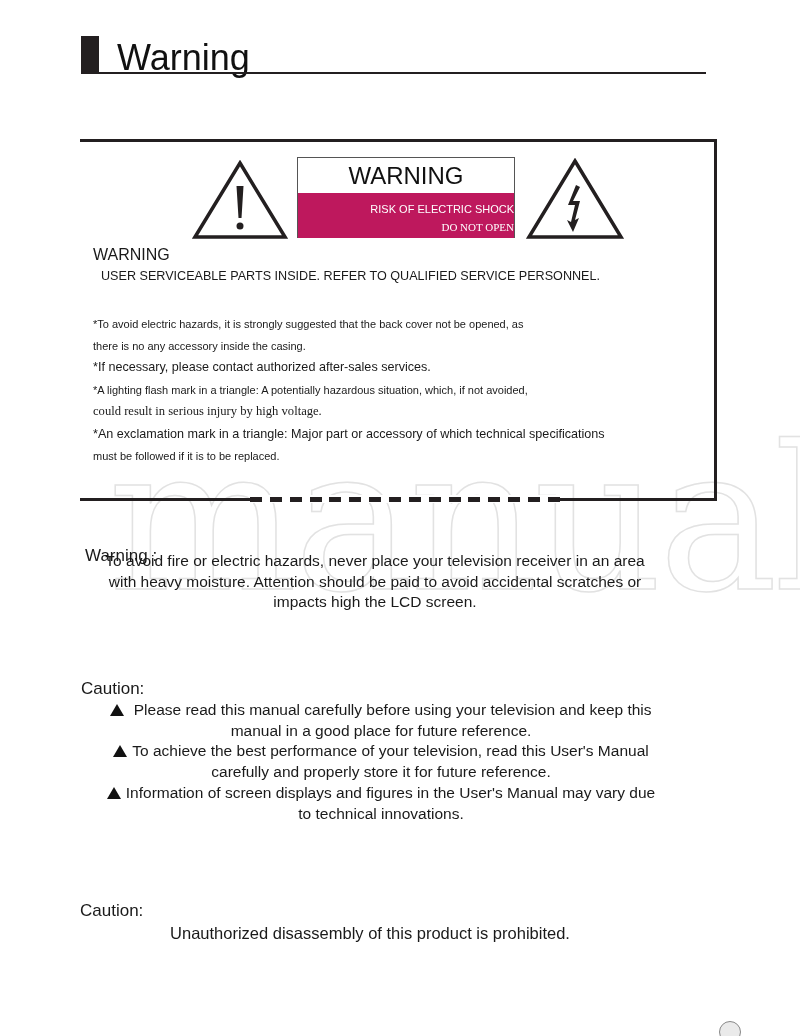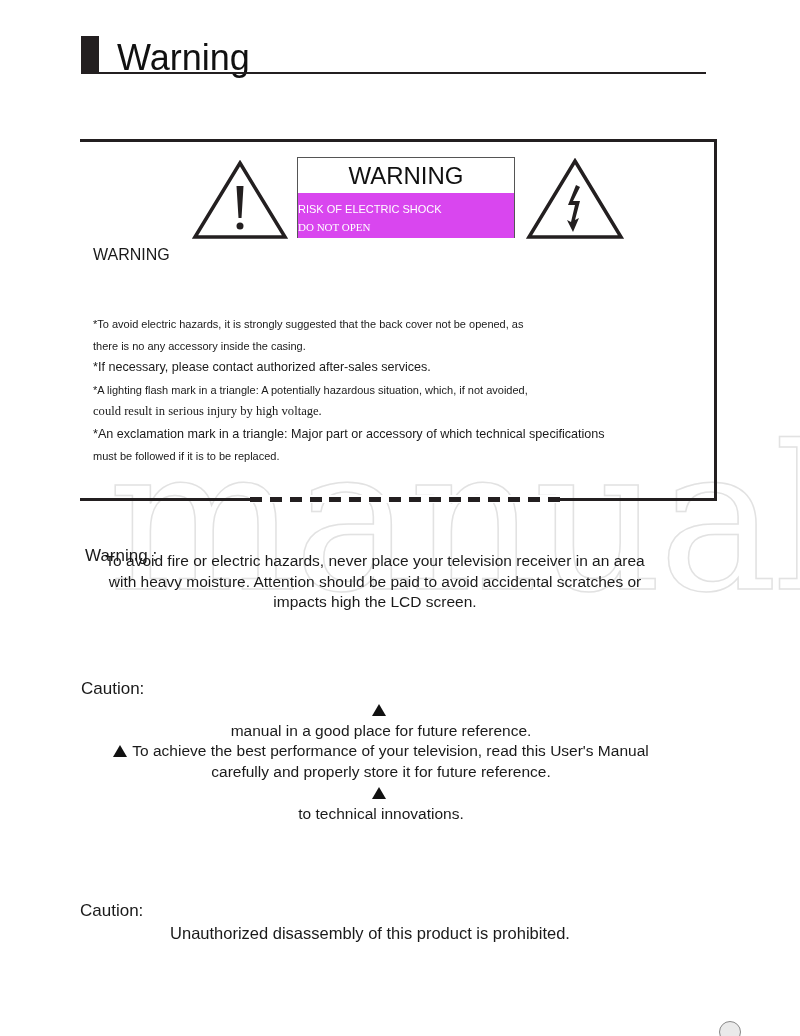--- a/index.html
+++ b/index.html
@@ -17,21 +17,21 @@
     .box-right { left: 714px; top: 139px; width: 3px; height: 362px; background: #231f20; }
     .box-bottom { left: 80px; top: 498px; width: 637px; height: 3px; background: #231f20; }
     .box-gap-text { left: 250px; top: 495px; width: 310px; height: 8px; background: #fff;
                     display:flex; justify-content: space-between; align-items:center; }
     .box-gap-text span { display:block; height: 5px; width: 12px; background:#231f20; }
 
     .tri { position: absolute; }
     .label-box { left: 297px; top: 157px; width: 218px; height: 81px; border: 1px solid #555; box-sizing: border-box; }
     .label-top { position:absolute; left:0; top:0; width:100%; height:35px; background:#fff;
                  font-size: 24px; line-height: 35px; text-align:center; color:#111; }
-    .label-bottom { position:absolute; left:0; top:35px; width:100%; height:45px; background:#d946ef; color:#fff; text-align:left; }
+    .label-bottom { position:absolute; left:0; top:35px; width:100%; height:45px; background:#be185d; color:#fff; text-align:right; }
     .label-line1 { font-size: 11px; line-height: 11px; margin-top: 11px; display:block; }
     .label-line2 { font-size: 11px; line-height: 11px; margin-top: 7px; display:block;font-family:Liberation Serif, serif; }
 
     .w-heading { left: 93px; top: 245px; font-size: 16px; line-height: 20px; }
     .w-caps { left: 101px; top: 268px; font-size: 12.6px; line-height: 16.5px; width: 600px; }
     .note { left: 93px; font-size: 11px; line-height: 14px; white-space: nowrap; }
     .note.big { font-size: 12.6px; }
 
     
     .watermark { left: 108px; top: 420px; font-family: "DejaVu Serif", serif; font-size: 200px; line-height: 200px;
@@ -88,43 +88,44 @@
   </div>
 </div>
 
 <svg class="tri" style="left:525px; top:158px;" width="100" height="82" viewBox="0 0 100 82">
   <polygon points="50,3 96,79 4,79" fill="none" stroke="#231f20" stroke-width="3.5" stroke-linejoin="miter"></polygon>
   <path d="M51,27 L43,47 L50,47 L46,64 L42,62 L48,74 L54,60 L50,62 L55,43 L48,43 L55,29 Z" fill="#231f20"></path>
 </svg>
 
 <div class="abs w-heading">WARNING</div>
 <div class="abs w-caps">
+  <div>USER SERVICEABLE PARTS INSIDE. REFER TO QUALIFIED SERVICE PERSONNEL.</div>
 </div>
 
 <div class="abs note" style="top:317px;">*To avoid electric hazards, it is strongly suggested that the back cover not be opened, as</div>
 <div class="abs note" style="top:339px;">there is no any accessory inside the casing.</div>
 <div class="abs note big" style="top:360px;">*If necessary, please contact authorized after-sales services.</div>
 <div class="abs note" style="top:383px;">*A lighting flash mark in a triangle: A potentially hazardous situation, which, if not avoided,</div>
 <div class="abs note big" style="top:404px;font-family:Liberation Serif, serif;">could result in serious injury by high voltage.</div>
 <div class="abs note big" style="top:427px;">*An exclamation mark in a triangle: Major part or accessory of which technical specifications</div>
 <div class="abs note" style="top:449px;">must be followed if it is to be replaced.</div>
 
 <div class="abs sec-head" style="left:85px; top:546px;">Warning :</div>
 <div class="abs para" style="left:85px; top:551px;">
   <div>To avoid fire or electric hazards, never place your television receiver in an area</div>
   <div>with heavy moisture. Attention should be paid to avoid accidental scratches or</div>
   <div>impacts high the LCD screen.</div>
 </div>
 
 <div class="abs sec-head" style="top:679px;">Caution:</div>
 <div class="abs para" style="top:700px; width:600px;">
-  <div><span class="tri-bullet"></span></div>
+  <div><span class="tri-bullet"></span><span> Please read this manual carefully before using your television and keep this</span></div>
   <div>manual in a good place for future reference.</div>
   <div><span class="tri-bullet"></span><span>To achieve the best performance of your television, read this User's Manual</span></div>
   <div>carefully and properly store it for future reference.</div>
-  <div><span class="tri-bullet"></span></div>
+  <div><span class="tri-bullet"></span><span>Information of screen displays and figures in the User's Manual may vary due</span></div>
   <div>to technical innovations.</div>
 </div>
 
 <div class="abs sec-head" style="left:80px; top:901px;">Caution:</div>
 <div class="abs para" style="left:80px; top:923px; font-size:16.5px;">Unauthorized disassembly of this product is prohibited.</div>
 
 <div class="abs page-circle"></div>
 
 </body></html>

